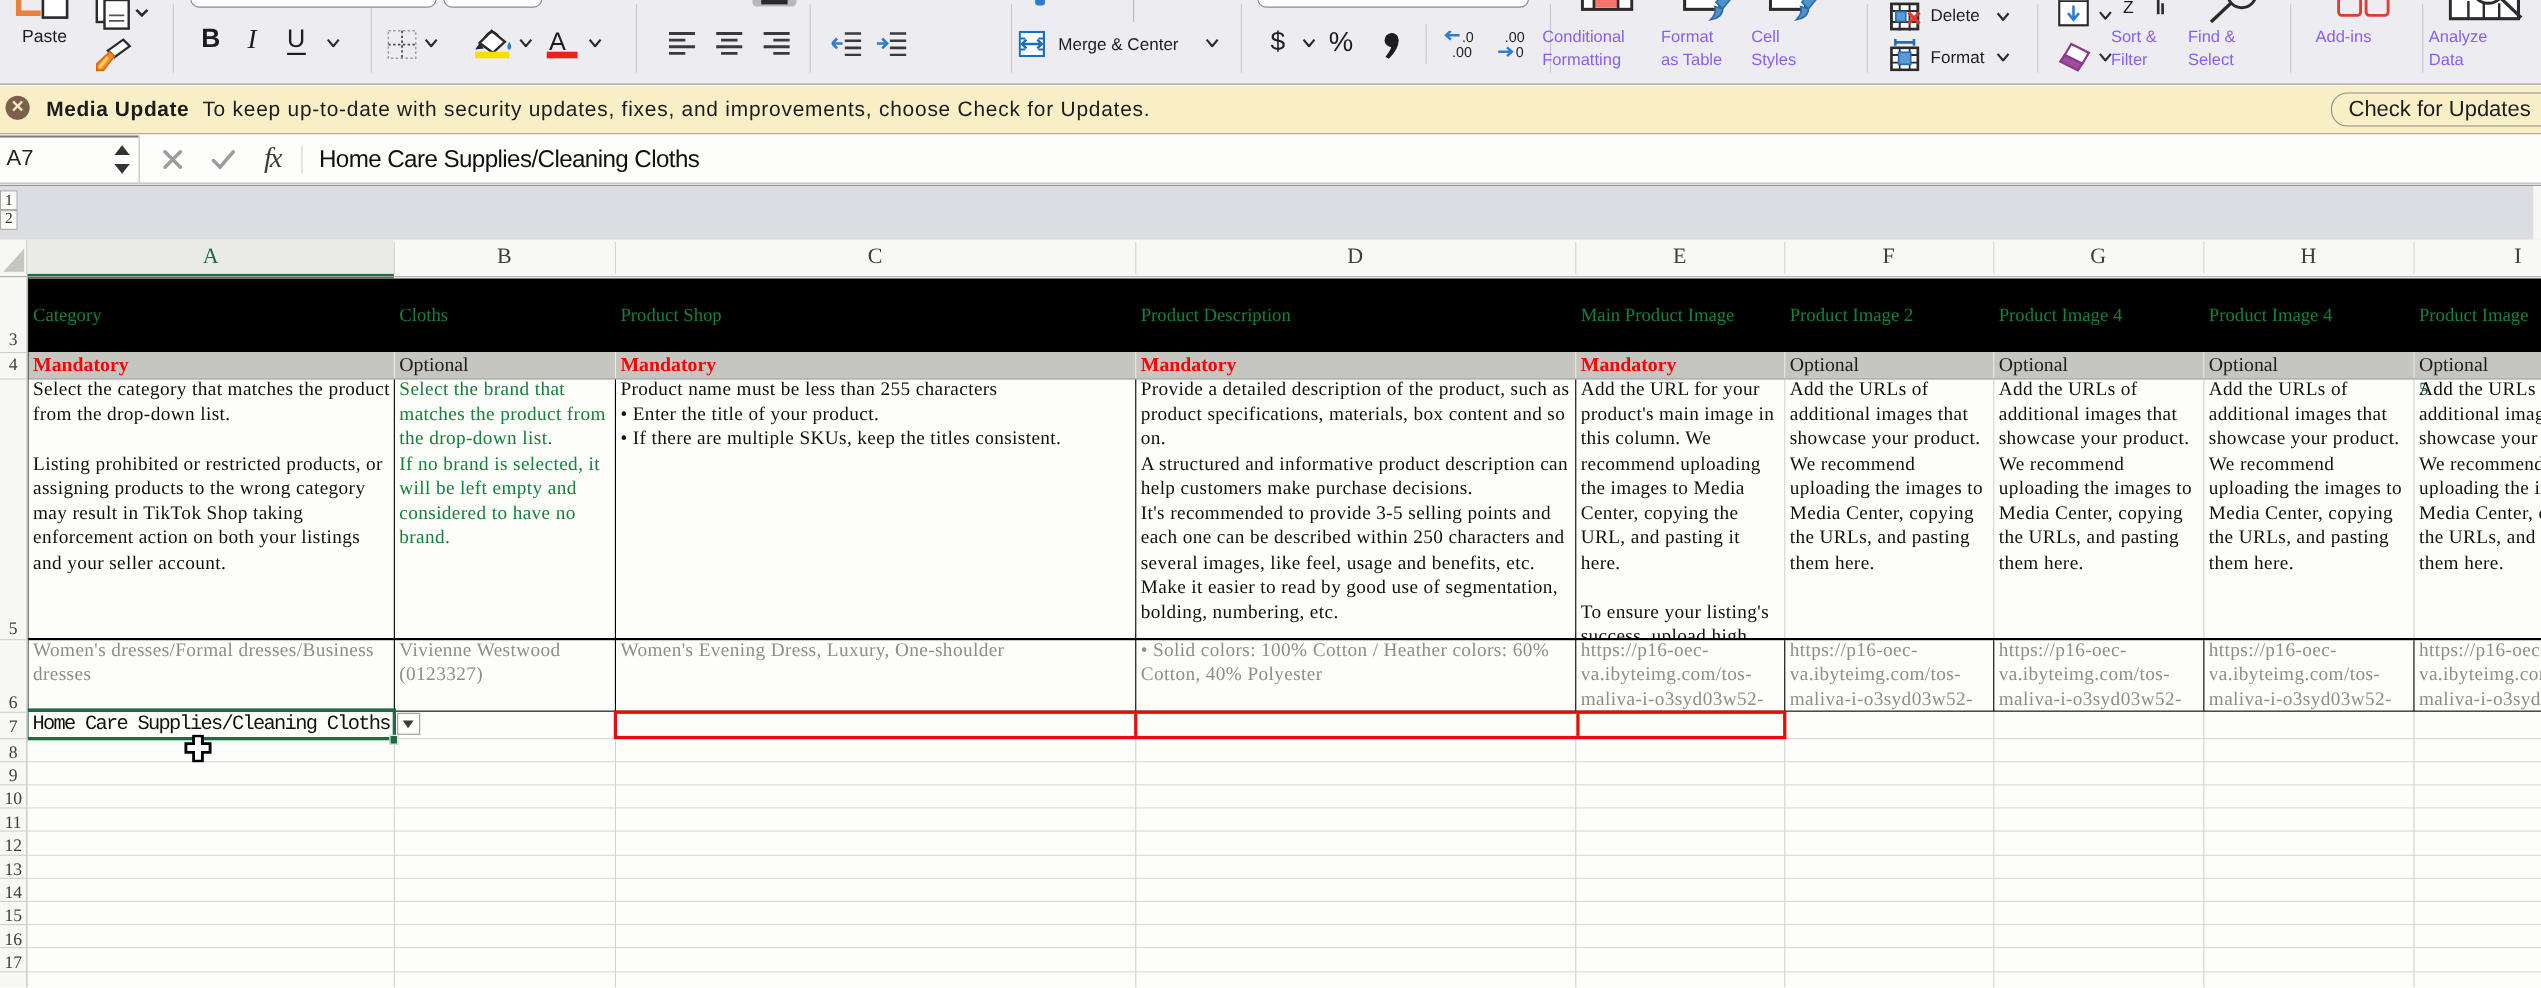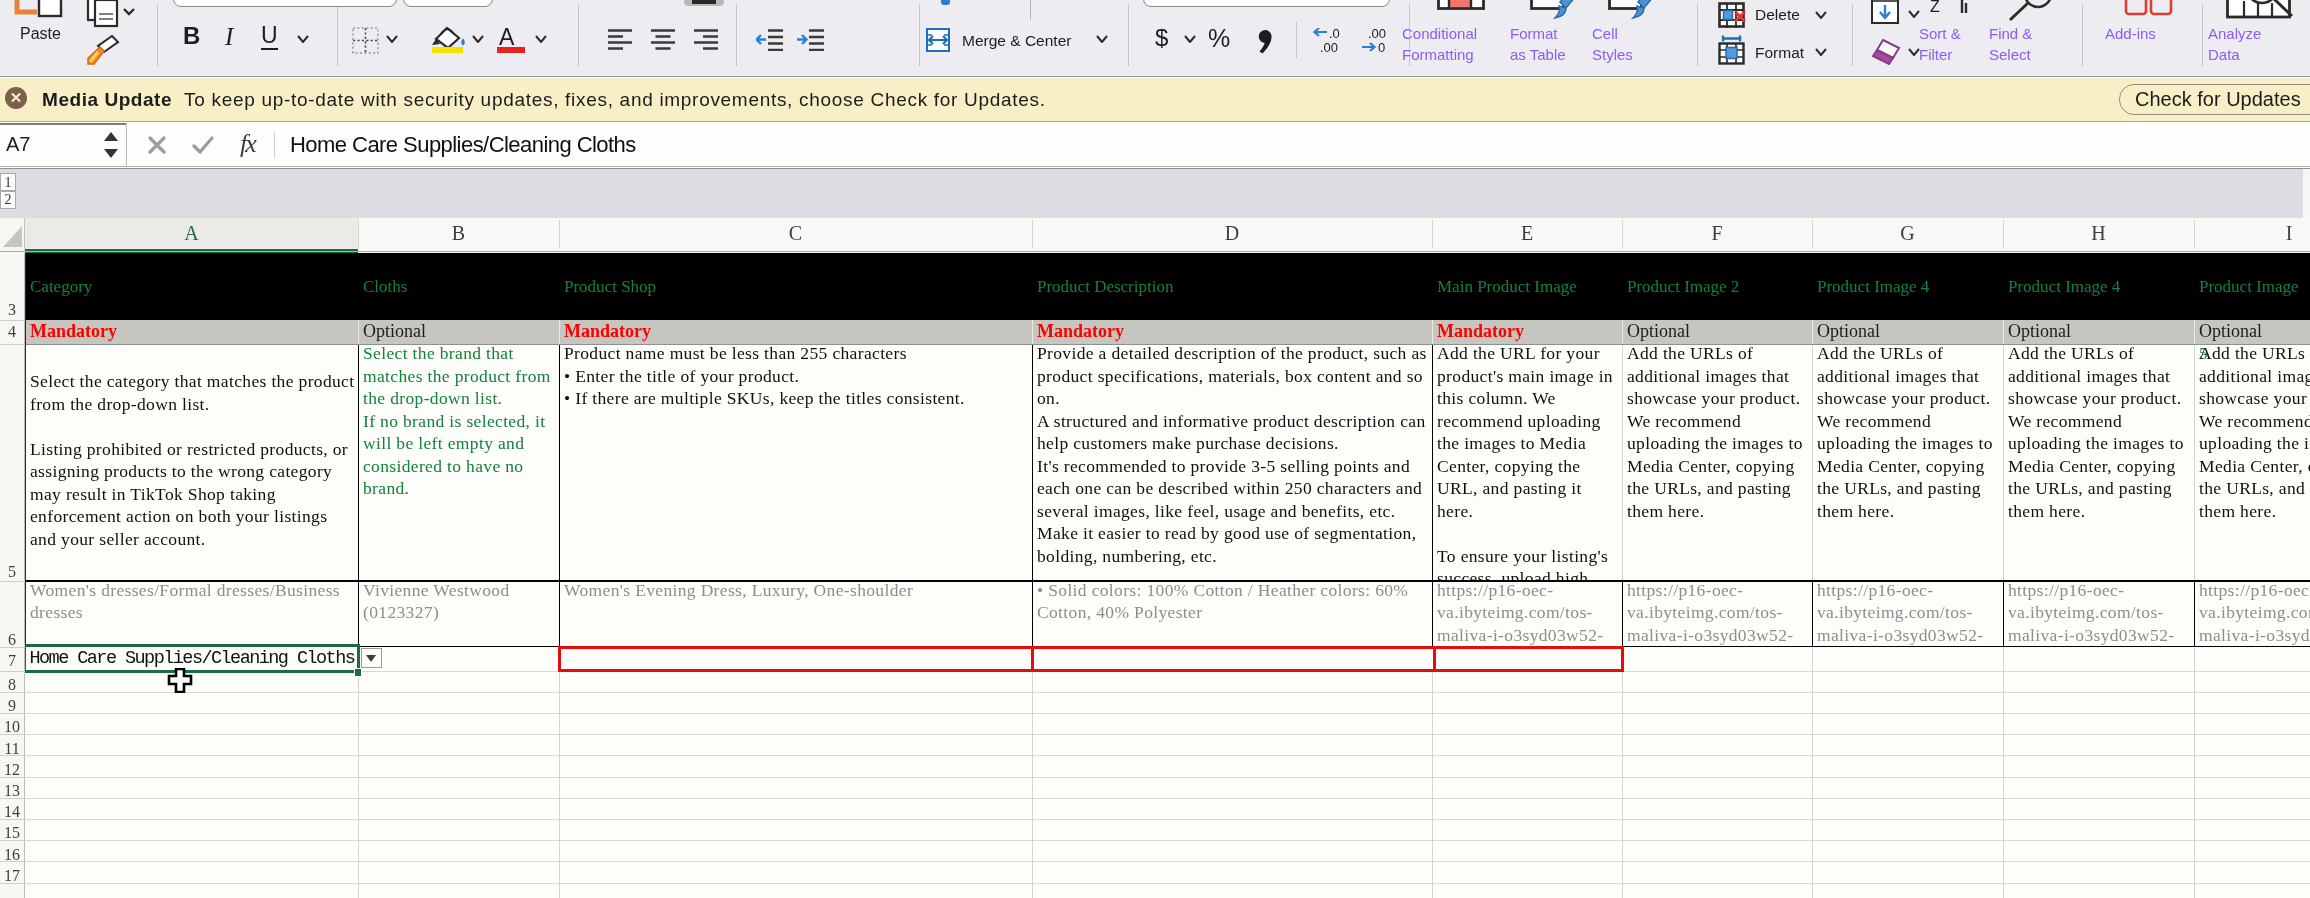--- a/index.html
+++ b/index.html
@@ -315,21 +315,21 @@
   <div class="abs" style="left:358px;top:67px;width:1px;height:23.8px;background:#e9e9e5;"></div>
   <div class="abs" style="left:559px;top:67px;width:1px;height:23.8px;background:#e9e9e5;"></div>
   <div class="abs" style="left:1032px;top:67px;width:1px;height:23.8px;background:#e9e9e5;"></div>
   <div class="abs" style="left:1432px;top:67px;width:1px;height:23.8px;background:#e9e9e5;"></div>
   <div class="abs" style="left:1622px;top:67px;width:1px;height:23.8px;background:#e9e9e5;"></div>
   <div class="abs" style="left:1812px;top:67px;width:1px;height:23.8px;background:#e9e9e5;"></div>
   <div class="abs" style="left:2003px;top:67px;width:1px;height:23.8px;background:#e9e9e5;"></div>
   <div class="abs" style="left:2194px;top:67px;width:1px;height:23.8px;background:#e9e9e5;"></div>
   <div class="abs" style="left:25px;top:90.8px;width:2285px;height:1px;background:#8f8f8f;"></div>
 
-  <div class="cell ser" style="left:30px;top:89px;width:326px;height:238.4px;font-size:17.5px;letter-spacing:0.35px;line-height:22.5px;color:#101010;margin-top:28px;">Select the category that matches the product
+  <div class="cell ser" style="left:30px;top:89px;width:326px;height:238.4px;font-size:17.5px;letter-spacing:0.35px;line-height:22.5px;color:#101010;">Select the category that matches the product
 from the drop-down list.
 
 Listing prohibited or restricted products, or
 assigning products to the wrong category
 may result in TikTok Shop taking
 enforcement action on both your listings
 and your seller account.</div>
   <div class="cell ser" style="left:363px;top:89px;width:194px;height:238.4px;font-size:17.5px;letter-spacing:0.35px;line-height:22.5px;color:#15803d;">Select the brand that
 matches the product from
 the drop-down list.

